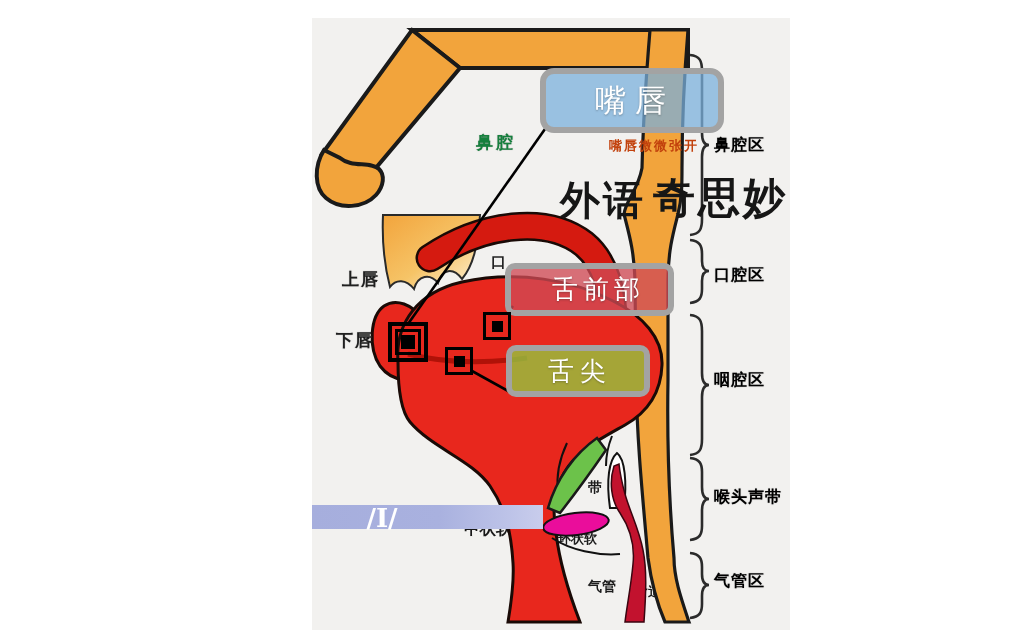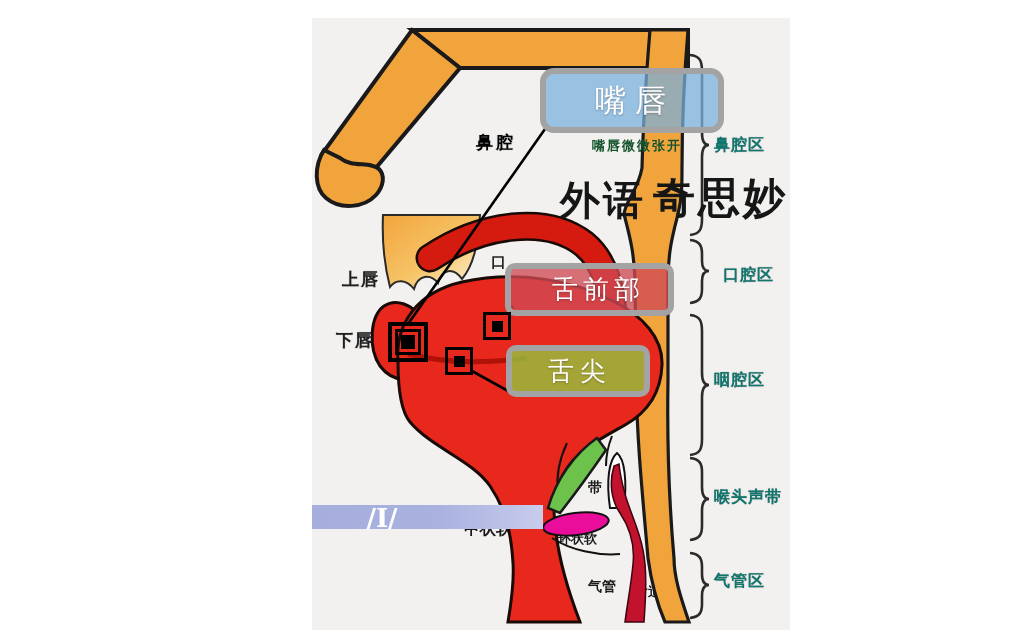--- a/index.html
+++ b/index.html
@@ -18,22 +18,22 @@
   .callout{position:absolute;border:6px solid #a3a3a3;display:flex;align-items:center;justify-content:center;
            color:#ffffff;font-family:"DejaVu Serif","Liberation Serif",serif;
            text-shadow:0 1px 2px rgba(40,40,40,.35);white-space:nowrap;}
   .co-lips{left:228px;top:50px;width:166px;height:53px;border-radius:14px;
            background:rgba(122,176,220,.74);font-size:31px;letter-spacing:9px;padding-left:6px;}
   .co-tfront{left:193px;top:245px;width:139px;height:41px;border-radius:10px;
            background:rgba(208,74,84,.78);font-size:26px;letter-spacing:5px;padding-left:18px;}
   .co-ttip{left:194px;top:327px;width:128px;height:40px;border-radius:10px;
            background:rgba(148,198,62,.80);font-size:26px;letter-spacing:6px;padding-left:4px;text-align:right;}
 
-  .lips-note{position:absolute;left:280px;top:119px;font-size:13px;font-weight:bold;
-             color:#14532d;letter-spacing:2px;white-space:nowrap;}
+  .lips-note{position:absolute;left:297px;top:119px;font-size:13px;font-weight:bold;
+             color:#c2410c;letter-spacing:2px;white-space:nowrap;}
 
   
   .marker{position:absolute;border:4px solid #000;box-sizing:border-box;
           display:flex;align-items:center;justify-content:center;}
   .marker .mid{border:3px solid #000;box-sizing:border-box;display:flex;align-items:center;justify-content:center;}
   .marker .core{background:#000;}
   .m1{left:76px;top:304px;width:40px;height:40px;}
   .m1 .mid{width:26px;height:26px;}
   .m1 .core{width:14px;height:14px;}
   .m-sm{width:28px;height:28px;border-width:3px;}
@@ -41,28 +41,28 @@
   .m3{left:171px;top:294px;}
   .m-sm .core{width:11px;height:11px;}
 
   
   .ibar{position:absolute;left:0;top:487px;width:231px;height:24px;
         background:linear-gradient(to right,#a6aedd 0%,#a9b1df 55%,#bdc3e8 85%,#c9cdec 100%);}
   .isym{position:absolute;left:40px;top:485px;width:60px;text-align:center;color:#ffffff;
         font-family:"DejaVu Serif","Liberation Serif",serif;font-size:26px;font-weight:bold;}
 
   
-  .region{position:absolute;left:402px;color:#0f766e;font-size:16px;font-weight:bold;
+  .region{position:absolute;left:402px;color:#000000;font-size:16px;font-weight:bold;
           letter-spacing:1px;white-space:nowrap;text-shadow:0 0 1px rgba(60,60,60,.5);}
-  .r0{top:117px;} .r1{top:247px;margin-left:9px;} .r2{top:352px;} .r3{top:469px;} .r4{top:553px;}
+  .r0{top:117px;} .r1{top:247px;} .r2{top:352px;} .r3{top:469px;} .r4{top:553px;}
 
   
   .anat{position:absolute;color:#1f1f1f;font-weight:bold;white-space:nowrap;
         text-shadow:0 0 1px rgba(80,80,80,.55);}
-  .a-nasal{left:164px;top:113px;font-size:17px;color:#000000;letter-spacing:3px;}
+  .a-nasal{left:164px;top:113px;font-size:17px;color:#15803d;letter-spacing:3px;}
   .a-ulip{left:30px;top:250px;font-size:17px;letter-spacing:2px;}
   .a-llip{left:24px;top:311px;font-size:17px;letter-spacing:2px;}
 </style>
 </head>
 <body>
 
 <div class="page">
   <div class="frame">
 
     <svg width="478" height="612" viewBox="0 0 478 612">

